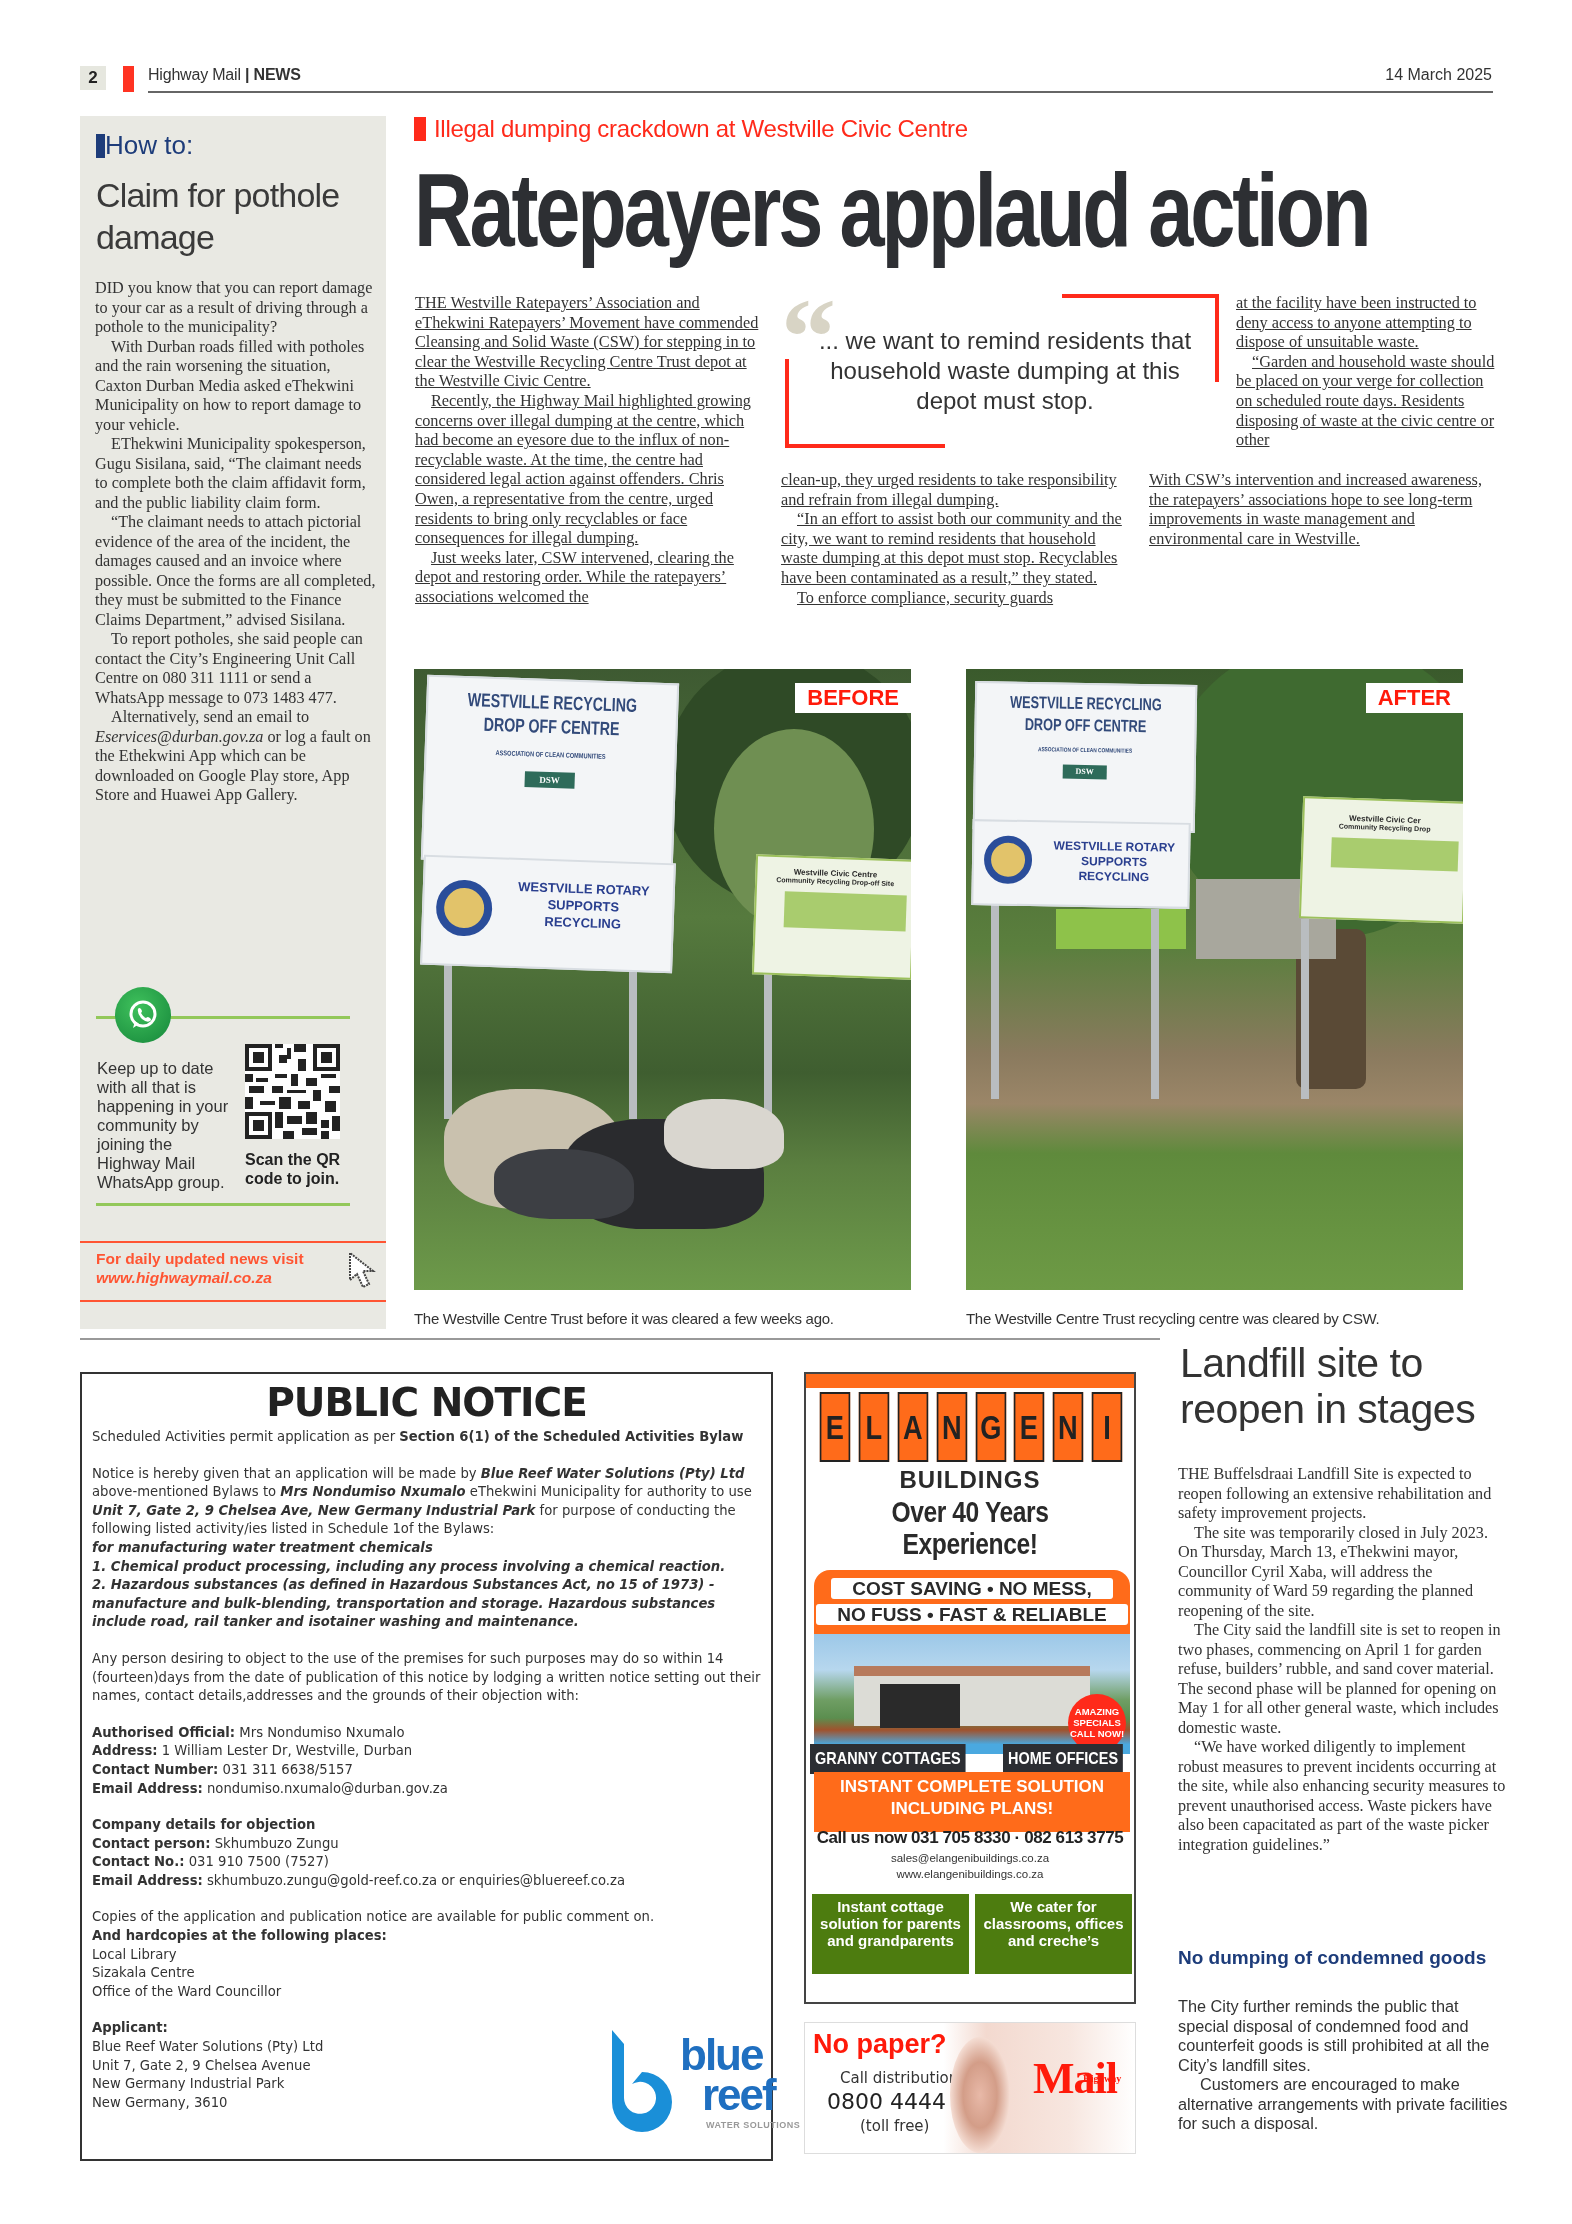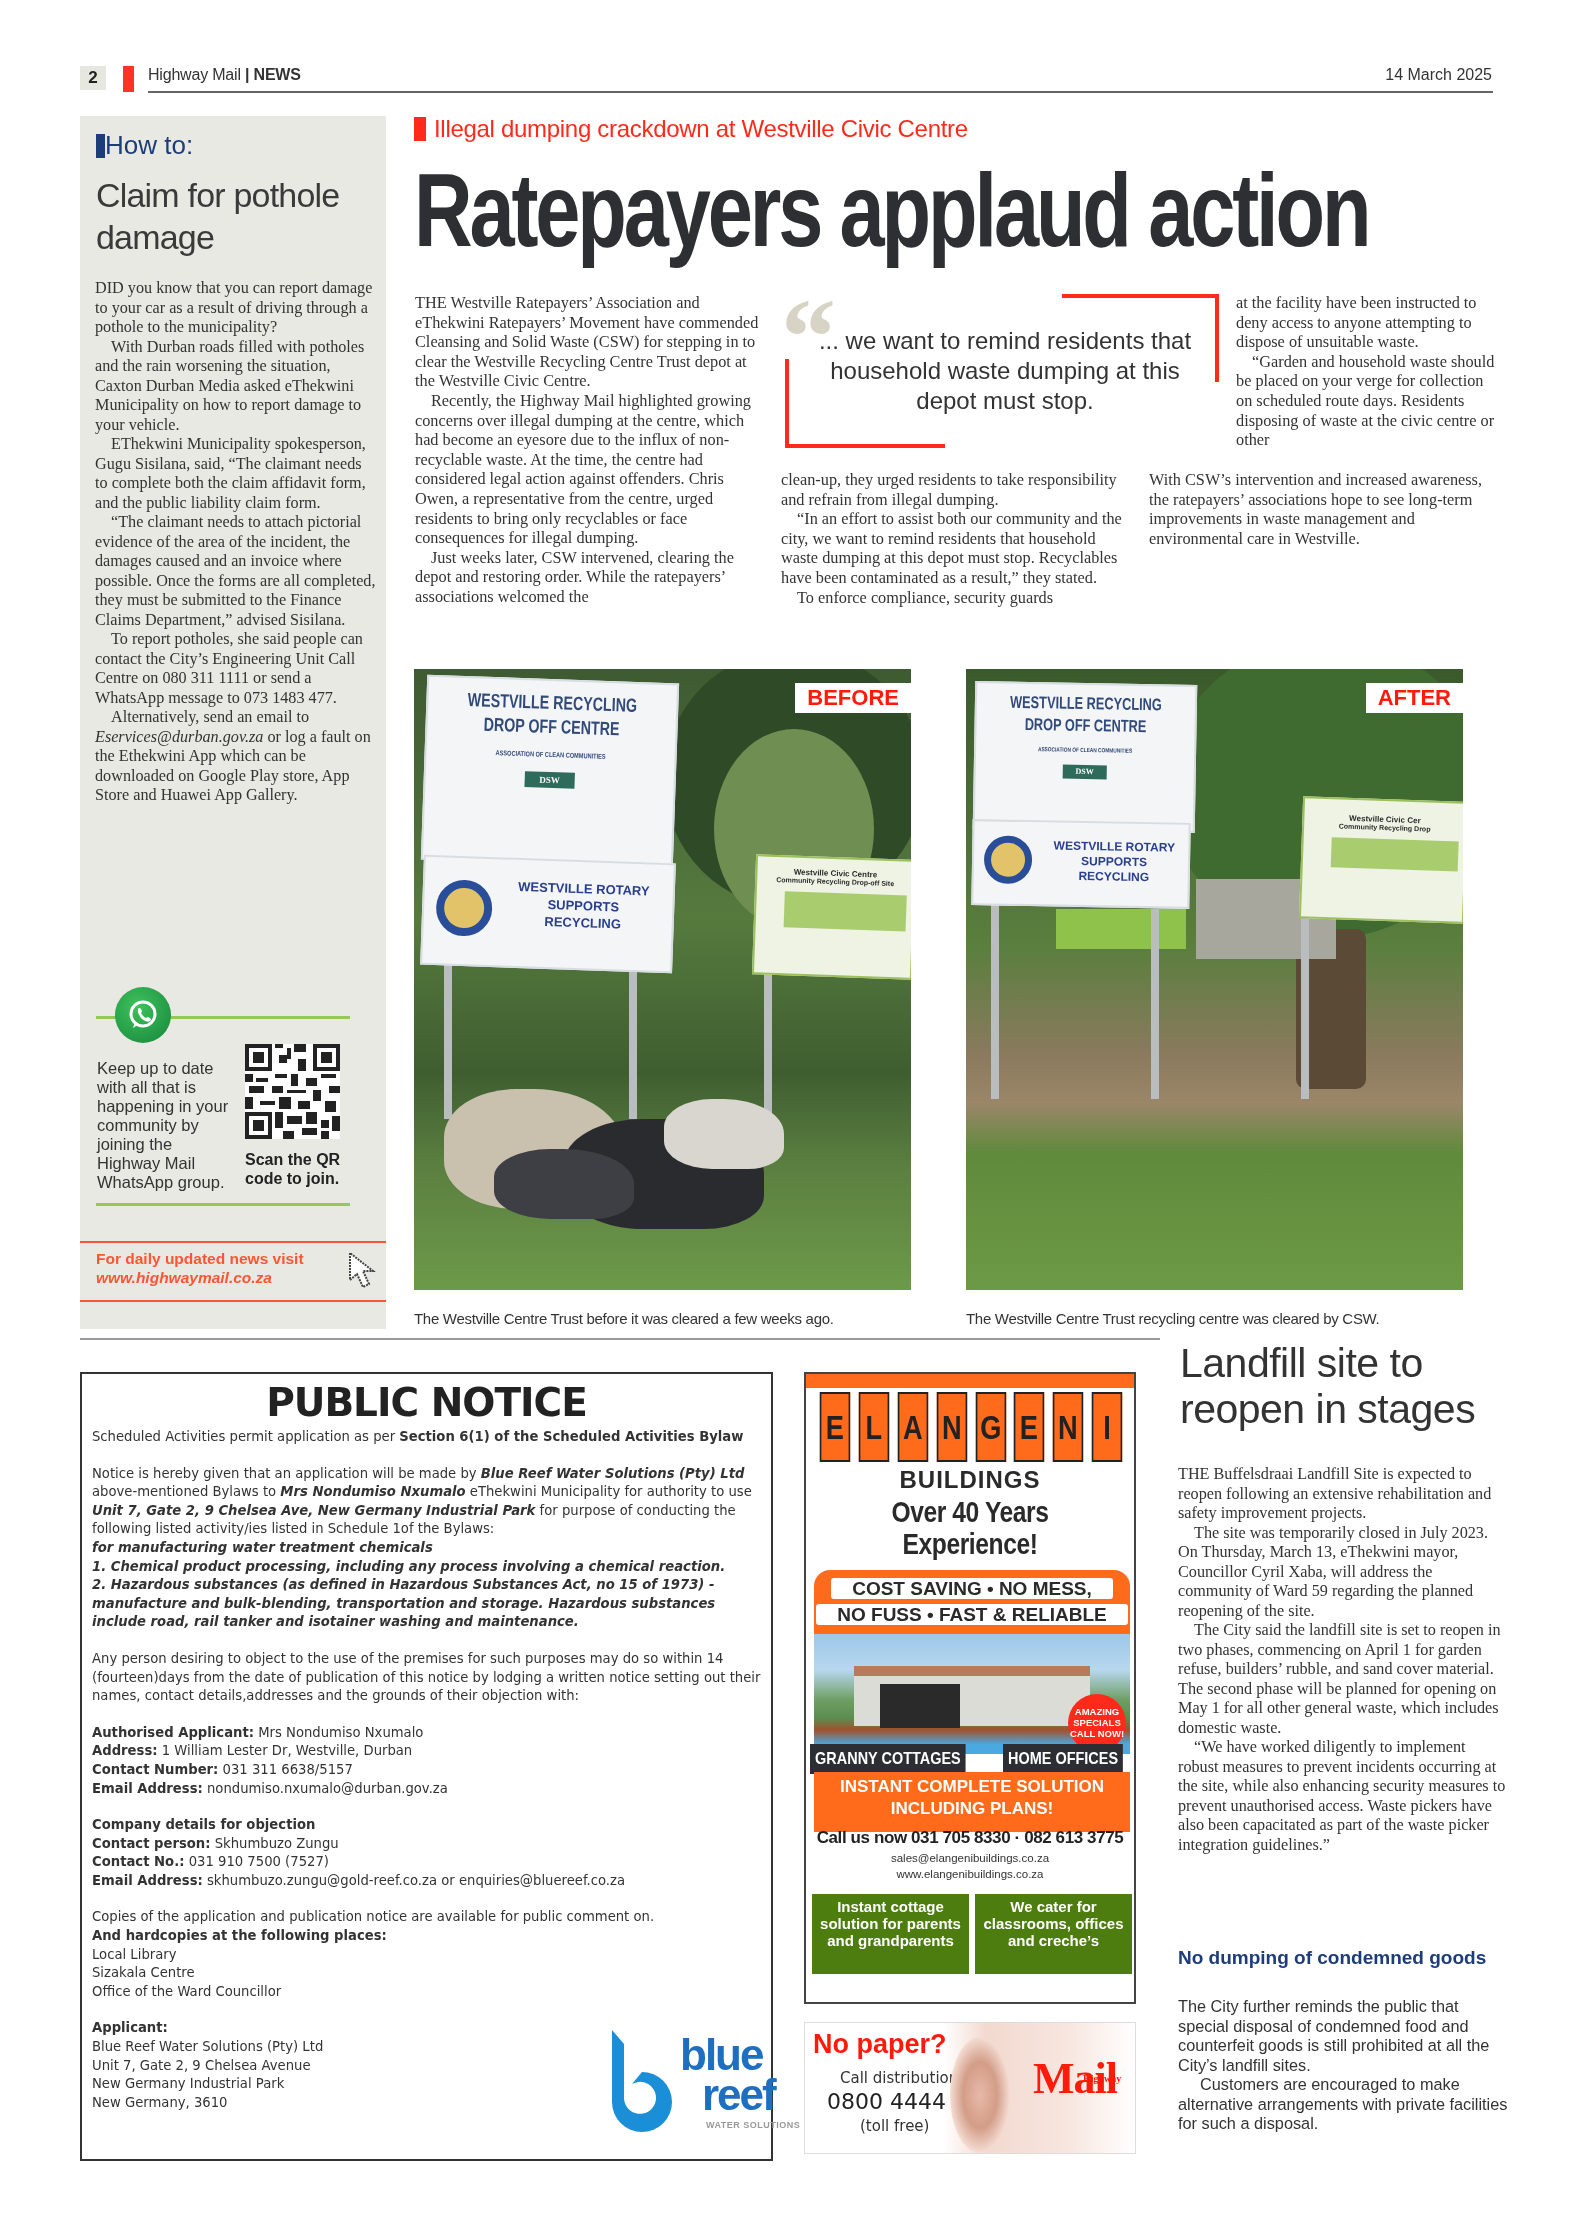--- a/index.html
+++ b/index.html
@@ -34,21 +34,21 @@
   .web-rule { left: 80px; width: 306px; height: 2px; background: #ff5533; }
   .web-text { left: 96px; top: 1249px; width: 246px; text-align: left; font: bold 15.5px/19px "Liberation Sans", sans-serif; color: #ff5533; }
   .web-text i { font-style: italic; }
   .cursor { left: 346px; top: 1250px; width: 40px; height: 44px; }
 
   
   .kicker { left: 414px; top: 115px; font: 24px "Liberation Sans", sans-serif; color: #ff2a1a; display: flex; align-items: center; gap: 8px; letter-spacing: -0.3px; }
   .kicker .bar { width: 12px; height: 24px; background: #ff2a1a; display: inline-block; }
   .headline { left: 414px; top: 150px; font: bold 104px/120px "Liberation Sans", sans-serif; color: #2d2f33; letter-spacing: -4px; transform: scaleX(0.78); transform-origin: left top; white-space: nowrap; }
 
-  .col { font: 16.3px/19.6px "Liberation Serif", serif; color: #333; }
+  .col { font: 16.3px/19.6px "Liberation Serif", serif; color: #333; text-decoration: underline; }
   .col p + p { text-indent: 16px; }
   .col1 { left: 415px; top: 293px; width: 350px; }
   .col2 { left: 781px; top: 470px; width: 350px; }
   .col3a { left: 1236px; top: 293px; width: 265px; }
   .col3b { left: 1149px; top: 470px; width: 352px; }
 
   .quote-mark { left: 781px; top: 292px; font: bold 110px/90px "Liberation Serif", serif; color: #d8d4c5; }
   .pq-top { left: 1062px; top: 294px; width: 155px; height: 4px; background: #ff2a1a; }
   .pq-right { left: 1215px; top: 294px; width: 4px; height: 88px; background: #ff2a1a; }
   .pq-left { left: 785px; top: 359px; width: 4px; height: 88px; background: #ff2a1a; }
@@ -317,21 +317,21 @@
   <h2>PUBLIC NOTICE</h2>
   <p><span>Scheduled Activities permit application as per </span><b>Section 6(1) of the Scheduled  Activities Bylaw</b></p>
   <p>
     <span>Notice is hereby given that an application will be made by </span><span class="bi">Blue Reef Water Solutions (Pty) Ltd</span><span> above-mentioned Bylaws to </span><span class="bi">Mrs Nondumiso Nxumalo</span><span> eThekwini Municipality for authority to use </span><span class="bi">Unit 7, Gate 2, 9 Chelsea Ave, New Germany Industrial Park</span><span> for purpose of conducting the following listed activity/ies listed in Schedule 1of the Bylaws:</span>
     <span class="bi" style="display:block">for manufacturing water treatment chemicals</span>
     <span class="bi" style="display:block">1. Chemical product processing, including any process involving a chemical reaction.</span>
     <span class="bi" style="display:block">2. Hazardous substances (as defined in Hazardous Substances Act, no 15 of 1973) - manufacture and bulk-blending, transportation and storage. Hazardous substances include road, rail tanker and isotainer washing and maintenance.</span>
   </p>
   <p>Any person desiring to object to the use of the premises for such purposes may do so within 14 (fourteen)days from the date of publication of this notice by lodging a written notice setting out their names, contact details,addresses and the grounds of their objection with:</p>
   <p class="lines">
-    <span><b>Authorised Applicant:</b><span style="display:inline"> Mrs Nondumiso Nxumalo</span></span>
+    <span><b>Authorised Official:</b><span style="display:inline"> Mrs Nondumiso Nxumalo</span></span>
     <span><b>Address:</b><span style="display:inline"> 1 William Lester Dr, Westville, Durban</span></span>
     <span><b>Contact  Number:</b><span style="display:inline"> 031 311 6638/5157</span></span>
     <span><b>Email Address:</b><span style="display:inline"> nondumiso.nxumalo@durban.gov.za</span></span>
   </p>
   <p class="lines">
     <span><b>Company details for objection</b></span>
     <span><b>Contact person:</b><span style="display:inline"> Skhumbuzo Zungu</span></span>
     <span><b>Contact No.:</b><span style="display:inline"> 031 910 7500 (7527)</span></span>
     <span><b>Email Address:</b><span style="display:inline"> skhumbuzo.zungu@gold-reef.co.za or enquiries@bluereef.co.za</span></span>
   </p>

